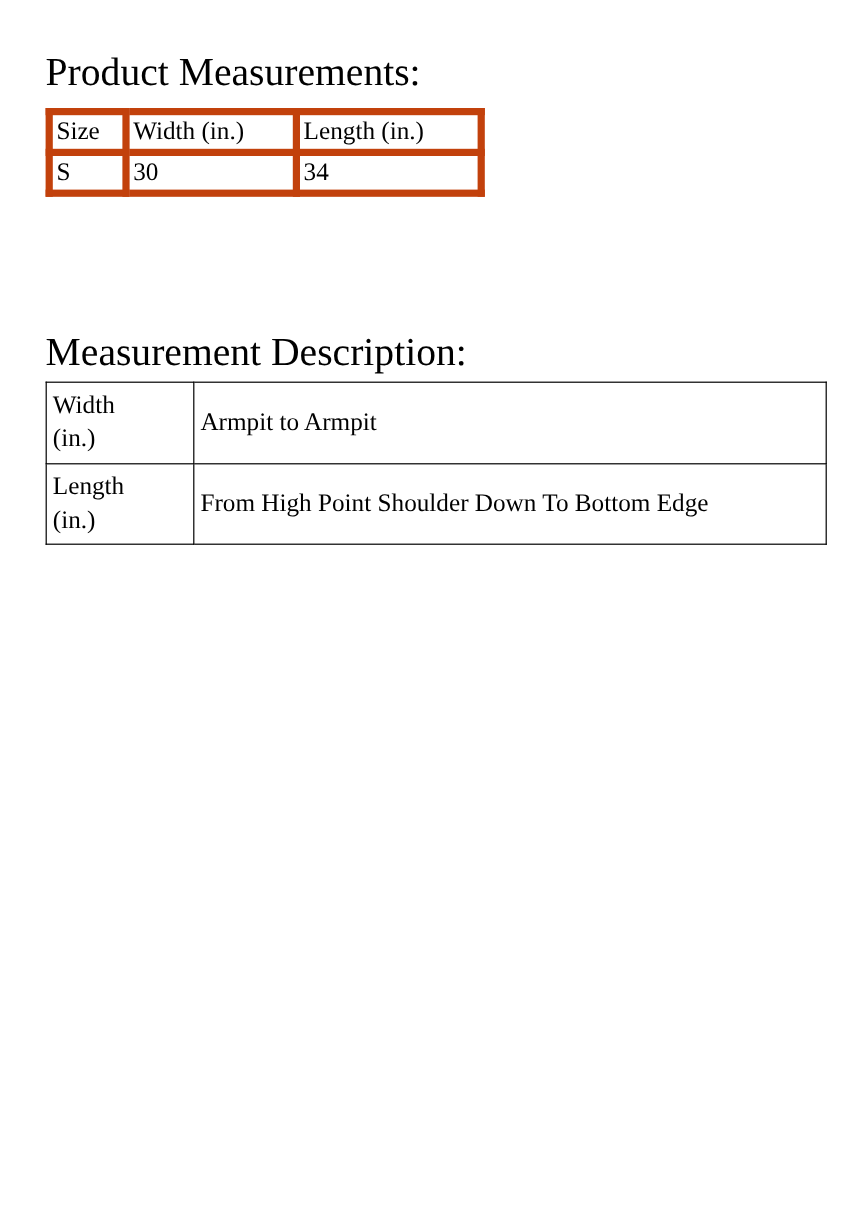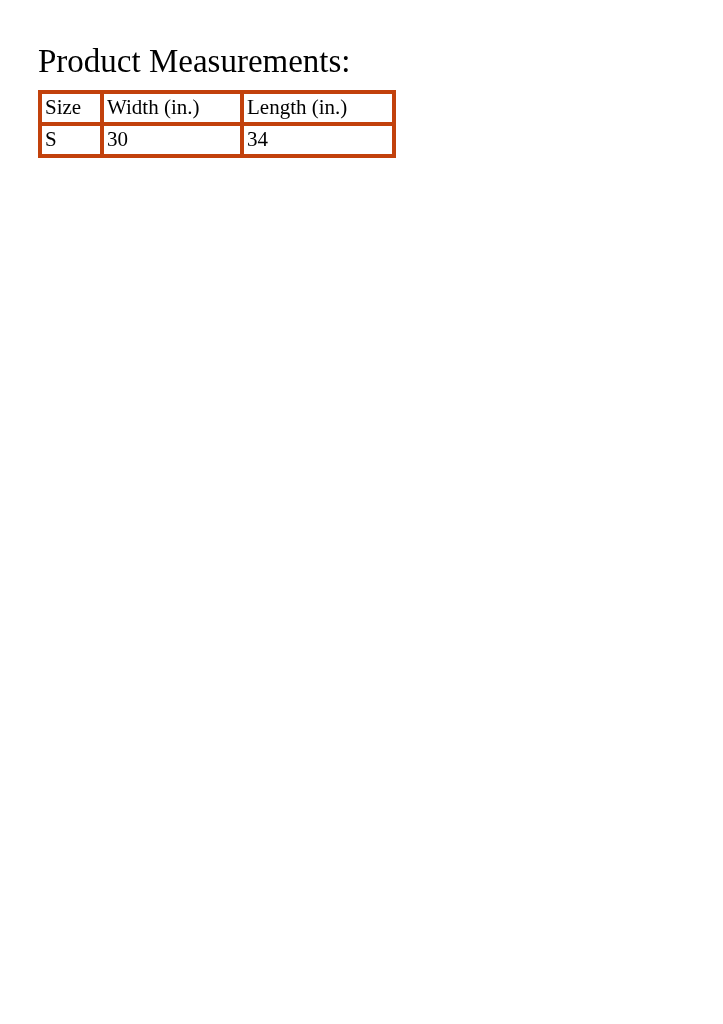--- a/index.html
+++ b/index.html
@@ -38,21 +38,21 @@
   }
   #measurements-table {
     position: absolute;
     left: 38px;
     top: 90px;
     border-collapse: collapse;
     font-size: 21px;
     line-height: 1.15;
   }
   #measurements-table td {
-    border: 4px solid #c2410c;
+    border: 6px solid #c2410c;
     padding: 1px 3px 3px 3px;
     vertical-align: top;
     text-align: left;
     font-weight: normal;
   }
   #measurements-table .col-size { width: 52px; }
   #measurements-table .col-width { width: 130px; margin-left: 24px; }
   #measurements-table .col-length { width: 142px; }
 
   #description-title {
@@ -100,15 +100,34 @@
         <td class="col-length">Length (in.)</td>
       </tr>
       <tr>
         <td>S</td>
         <td>30</td>
         <td>34</td>
       </tr>
     </tbody>
   </table>
 
+  <h1 class="section-title" id="description-title">Measurement Description:</h1>
 
+  <table id="description-table">
+    <tbody>
+      <tr>
+        <td class="label-cell">
+          <span class="nowrap-break">Width</span>
+          <span class="nowrap-break">(in.)</span>
+        </td>
+        <td class="value-cell">Armpit to Armpit</td>
+      </tr>
+      <tr>
+        <td class="label-cell">
+          <span class="nowrap-break">Length</span>
+          <span class="nowrap-break">(in.)</span>
+        </td>
+        <td class="value-cell">From High Point Shoulder Down To Bottom Edge</td>
+      </tr>
+    </tbody>
+  </table>
 
 </div>
 
 </body></html>

